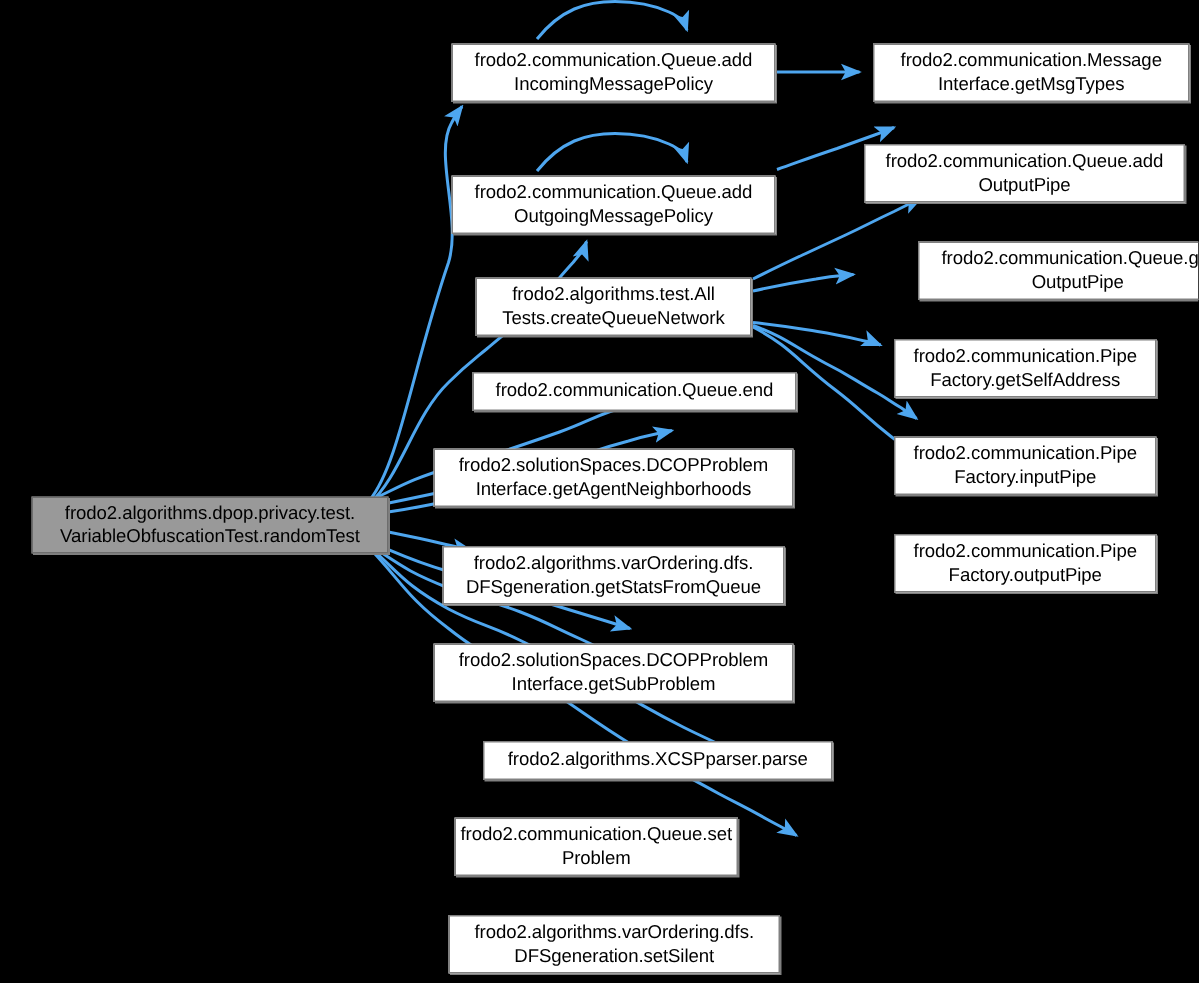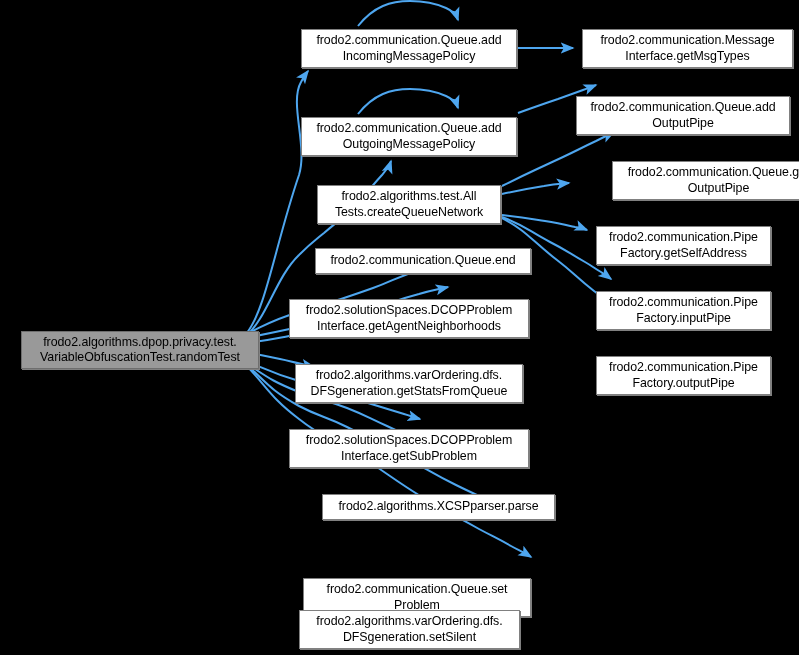--- a/index.html
+++ b/index.html
@@ -92,21 +92,21 @@
       <div class="node" style="left: 317px; top: 185px; width: 184px; height: 39px;"><span class="node-label">frodo2.algorithms.test.All
 Tests.createQueueNetwork</span></div>
       <div class="node" style="left: 315px; top: 248px; width: 216px; height: 26px;"><span class="node-label">frodo2.communication.Queue.end</span></div>
       <div class="node" style="left: 289px; top: 299px; width: 240px; height: 39px;"><span class="node-label">frodo2.solutionSpaces.DCOPProblem
 Interface.getAgentNeighborhoods</span></div>
       <div class="node" style="left: 295px; top: 364px; width: 228px; height: 39px;"><span class="node-label">frodo2.algorithms.varOrdering.dfs.
 DFSgeneration.getStatsFromQueue</span></div>
       <div class="node" style="left: 289px; top: 429px; width: 240px; height: 39px;"><span class="node-label">frodo2.solutionSpaces.DCOPProblem
 Interface.getSubProblem</span></div>
       <div class="node" style="left: 293px; top: 494px; width: 233px; height: 26px; margin-left: 29px;"><span class="node-label">frodo2.algorithms.XCSPparser.parse</span></div>
-      <div class="node" style="left: 303px; top: 545px; width: 228px; height: 39px; margin-top: 33px;"><span class="node-label">frodo2.communication.Queue.set
+      <div class="node" style="left: 303px; top: 545px; width: 189px; height: 39px;"><span class="node-label">frodo2.communication.Queue.set
 Problem</span></div>
       <div class="node" style="left: 299px; top: 610px; width: 221px; height: 39px;"><span class="node-label">frodo2.algorithms.varOrdering.dfs.
 DFSgeneration.setSilent</span></div>
       <div class="node" style="left: 582px; top: 29px; width: 211px; height: 39px;"><span class="node-label">frodo2.communication.Message
 Interface.getMsgTypes</span></div>
       <div class="node" style="left: 576px; top: 96px; width: 214px; height: 39px;"><span class="node-label">frodo2.communication.Queue.add
 OutputPipe</span></div>
       <div class="node" style="left: 577px; top: 161px; width: 213px; height: 39px; margin-left: 35px;"><span class="node-label">frodo2.communication.Queue.get
 OutputPipe</span></div>
       <div class="node" style="left: 596px; top: 226px; width: 175px; height: 39px;"><span class="node-label">frodo2.communication.Pipe

